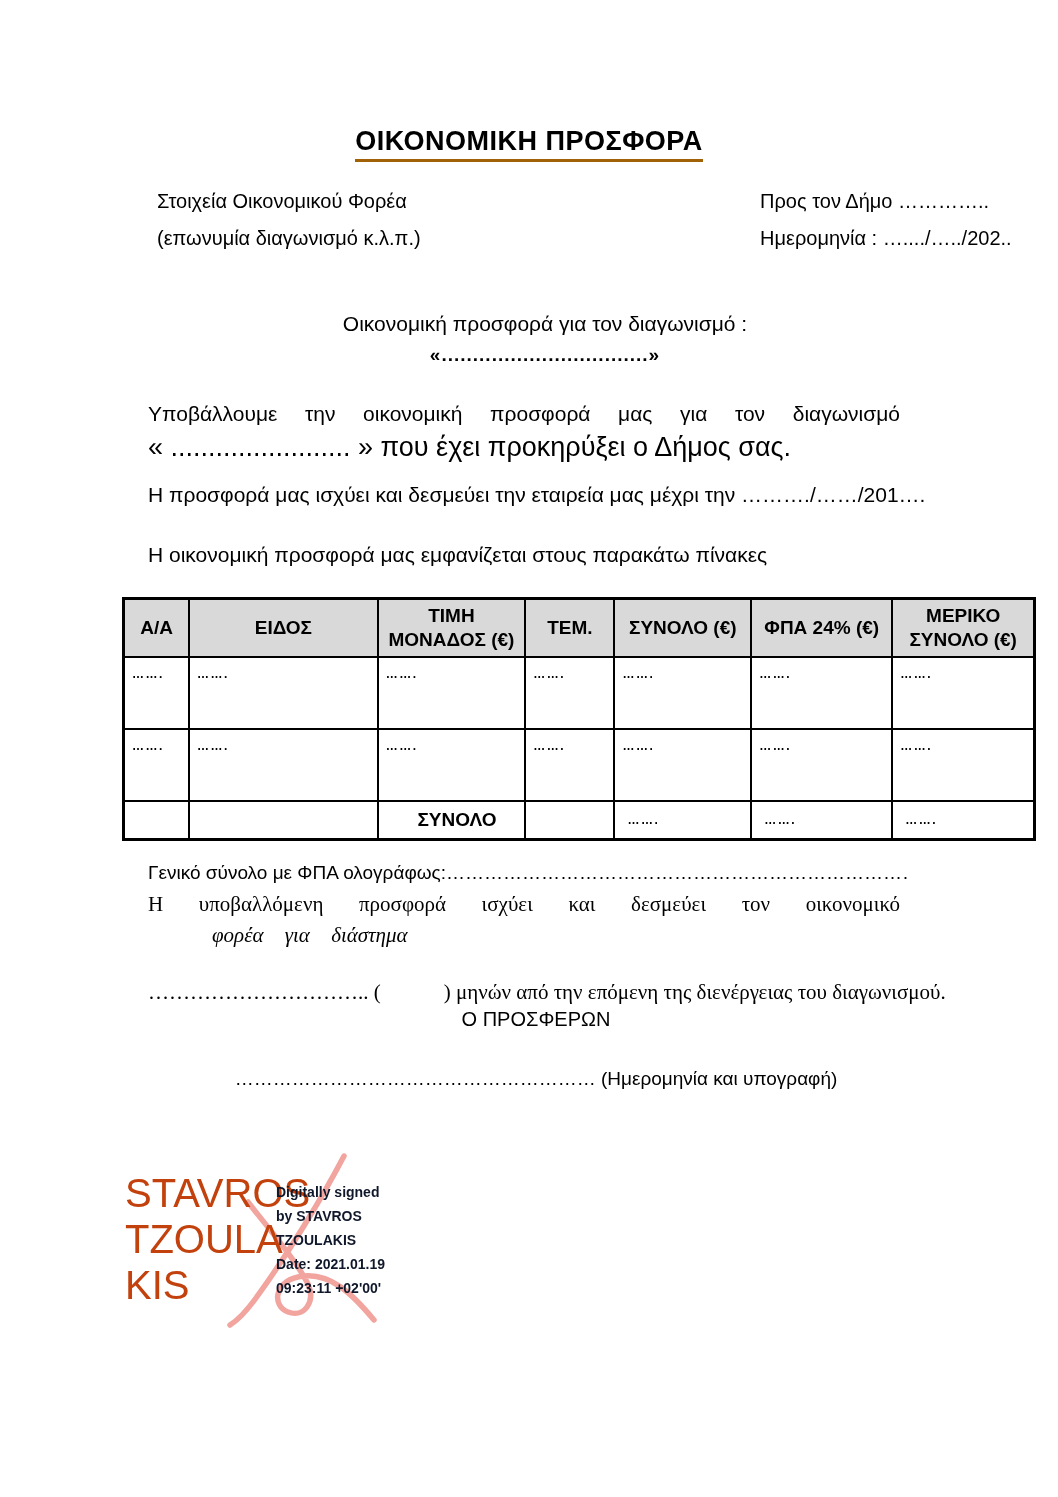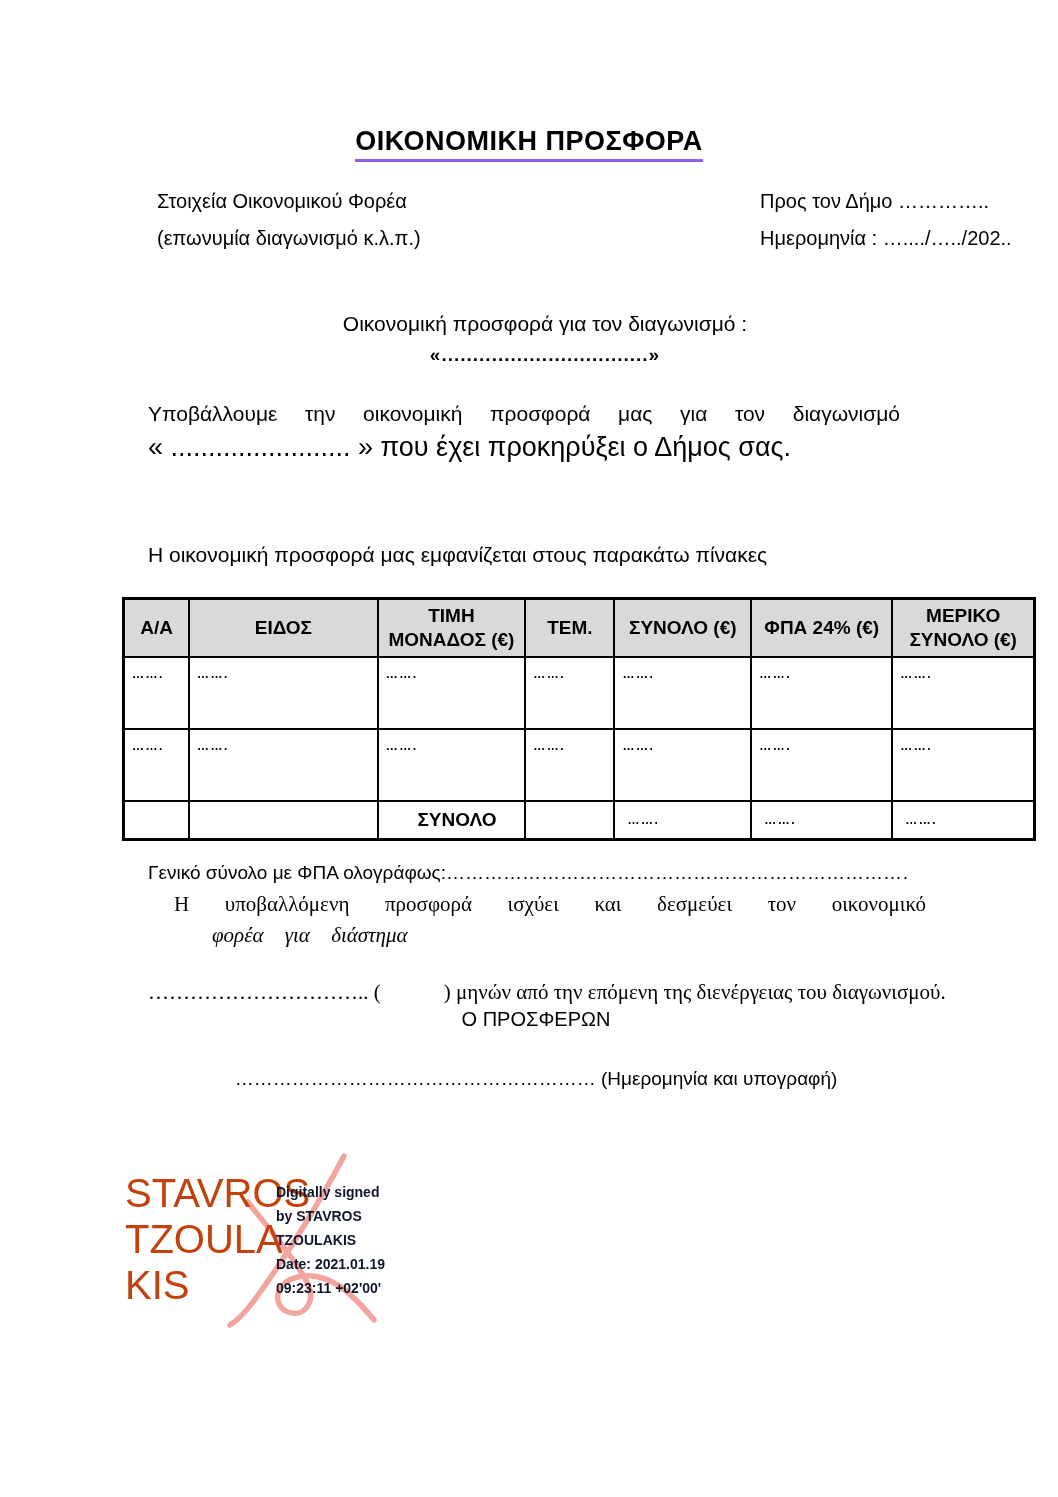--- a/index.html
+++ b/index.html
@@ -14,21 +14,21 @@
   }
   .abs{position:absolute;}
 
   
   .title-wrap{top:126px;left:0;width:1058px;text-align:center;}
   .title{
     display:inline-block;
     font-size:27px;
     font-weight:bold;
     letter-spacing:0.5px;
-    border-bottom:3px solid #8b5cf6;
+    border-bottom:3px solid #a16207;
     padding-bottom:2px;
   }
 
   
   .hdr{font-size:20px;white-space:nowrap;}
   .hdr-l1{top:190px;left:157px;}
   .hdr-l2{top:227px;left:157px;}
   .hdr-r1{top:190px;left:760px;}
   .hdr-r2{top:227px;left:760px;}
 
@@ -83,21 +83,21 @@
   }
   .offer-table tr.total-row td.dots{
     vertical-align:middle;
     padding-top:0;padding-bottom:0;
     height:34px;
   }
 
   
   .grand-total{top:862px;left:148px;width:762px;font-size:19px;white-space:nowrap;overflow:hidden;}
   .serifline{font-family:"Liberation Serif","DejaVu Serif",serif;}
-  .bind1{top:892px;left:148px;width:752px;font-size:21px;text-align:justify;text-align-last:justify;margin-left:26px;}
+  .bind1{top:892px;left:148px;width:752px;font-size:21px;text-align:justify;text-align-last:justify;}
   .bind2{top:923px;left:212px;width:600px;font-size:21px;word-spacing:16px;font-style:italic;}
   .bind3{top:953px;left:148px;width:860px;font-size:21px;white-space:nowrap;margin-top:27px;}
   .offerer{top:1008px;left:0;width:1072px;text-align:center;font-size:20px;}
   .sigline{top:1068px;left:0;width:1072px;text-align:center;font-size:19px;}
 
   
   .sig-name{
     top:1170px;left:125px;
     font-size:40px;
     line-height:46px;
@@ -126,20 +126,21 @@
   <div class="abs hdr hdr-l1">Στοιχεία Οικονομικού Φορέα</div>
   <div class="abs hdr hdr-l2">(επωνυμία διαγωνισμό κ.λ.π.)</div>
   <div class="abs hdr hdr-r1">Προς τον Δήμο …………..</div>
   <div class="abs hdr hdr-r2">Ημερομηνία : …..../…../202..</div>
 
   <div class="abs subject1">Οικονομική προσφορά για τον διαγωνισμό :</div>
   <div class="abs subject2">«.................................»</div>
 
   <div class="abs para1">Υποβάλλουμε την οικονομική προσφορά μας για τον διαγωνισμό</div>
   <div class="abs para2">« ........................ » που έχει προκηρύξει ο Δήμος σας.</div>
+  <div class="abs validity">Η προσφορά μας ισχύει και δεσμεύει την εταιρεία μας μέχρι την ………./……/201….</div>
   <div class="abs tintro">Η οικονομική προσφορά μας εμφανίζεται στους παρακάτω πίνακες</div>
 
   <table class="offer-table">
     <colgroup>
       <col style="width:7.2%">
         <col style="width:20.7%">
         <col style="width:16.2%">
       <col style="width:9.8%">
         <col style="width:15.0%">
         <col style="width:15.5%">

